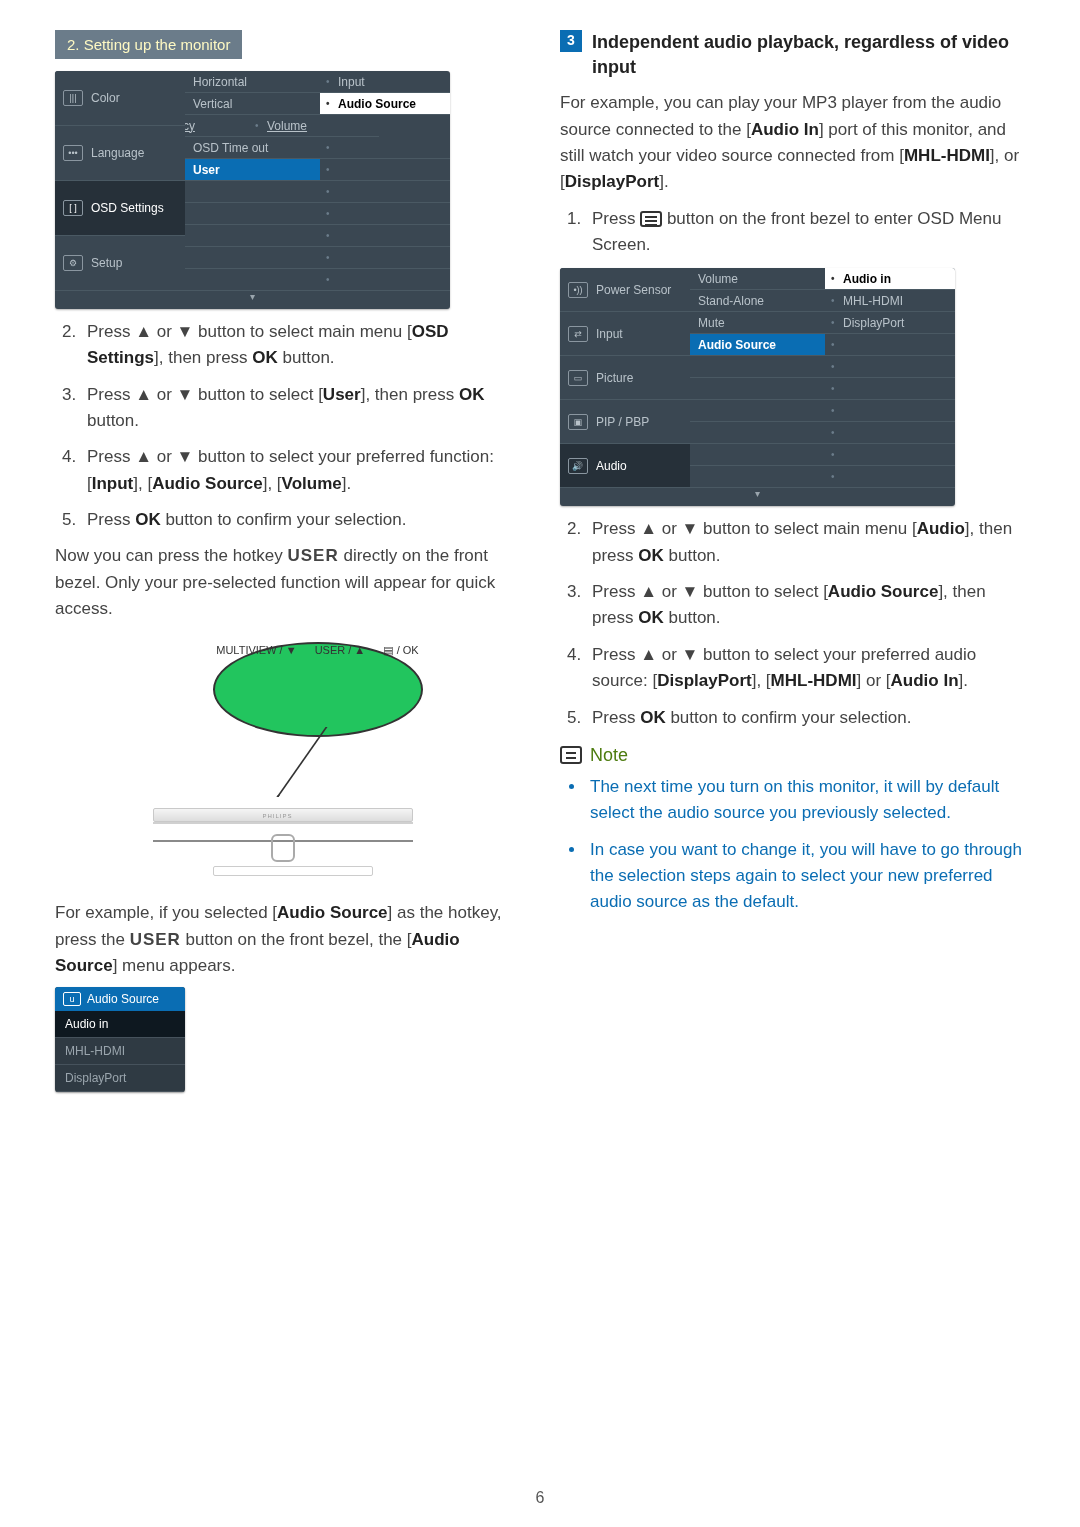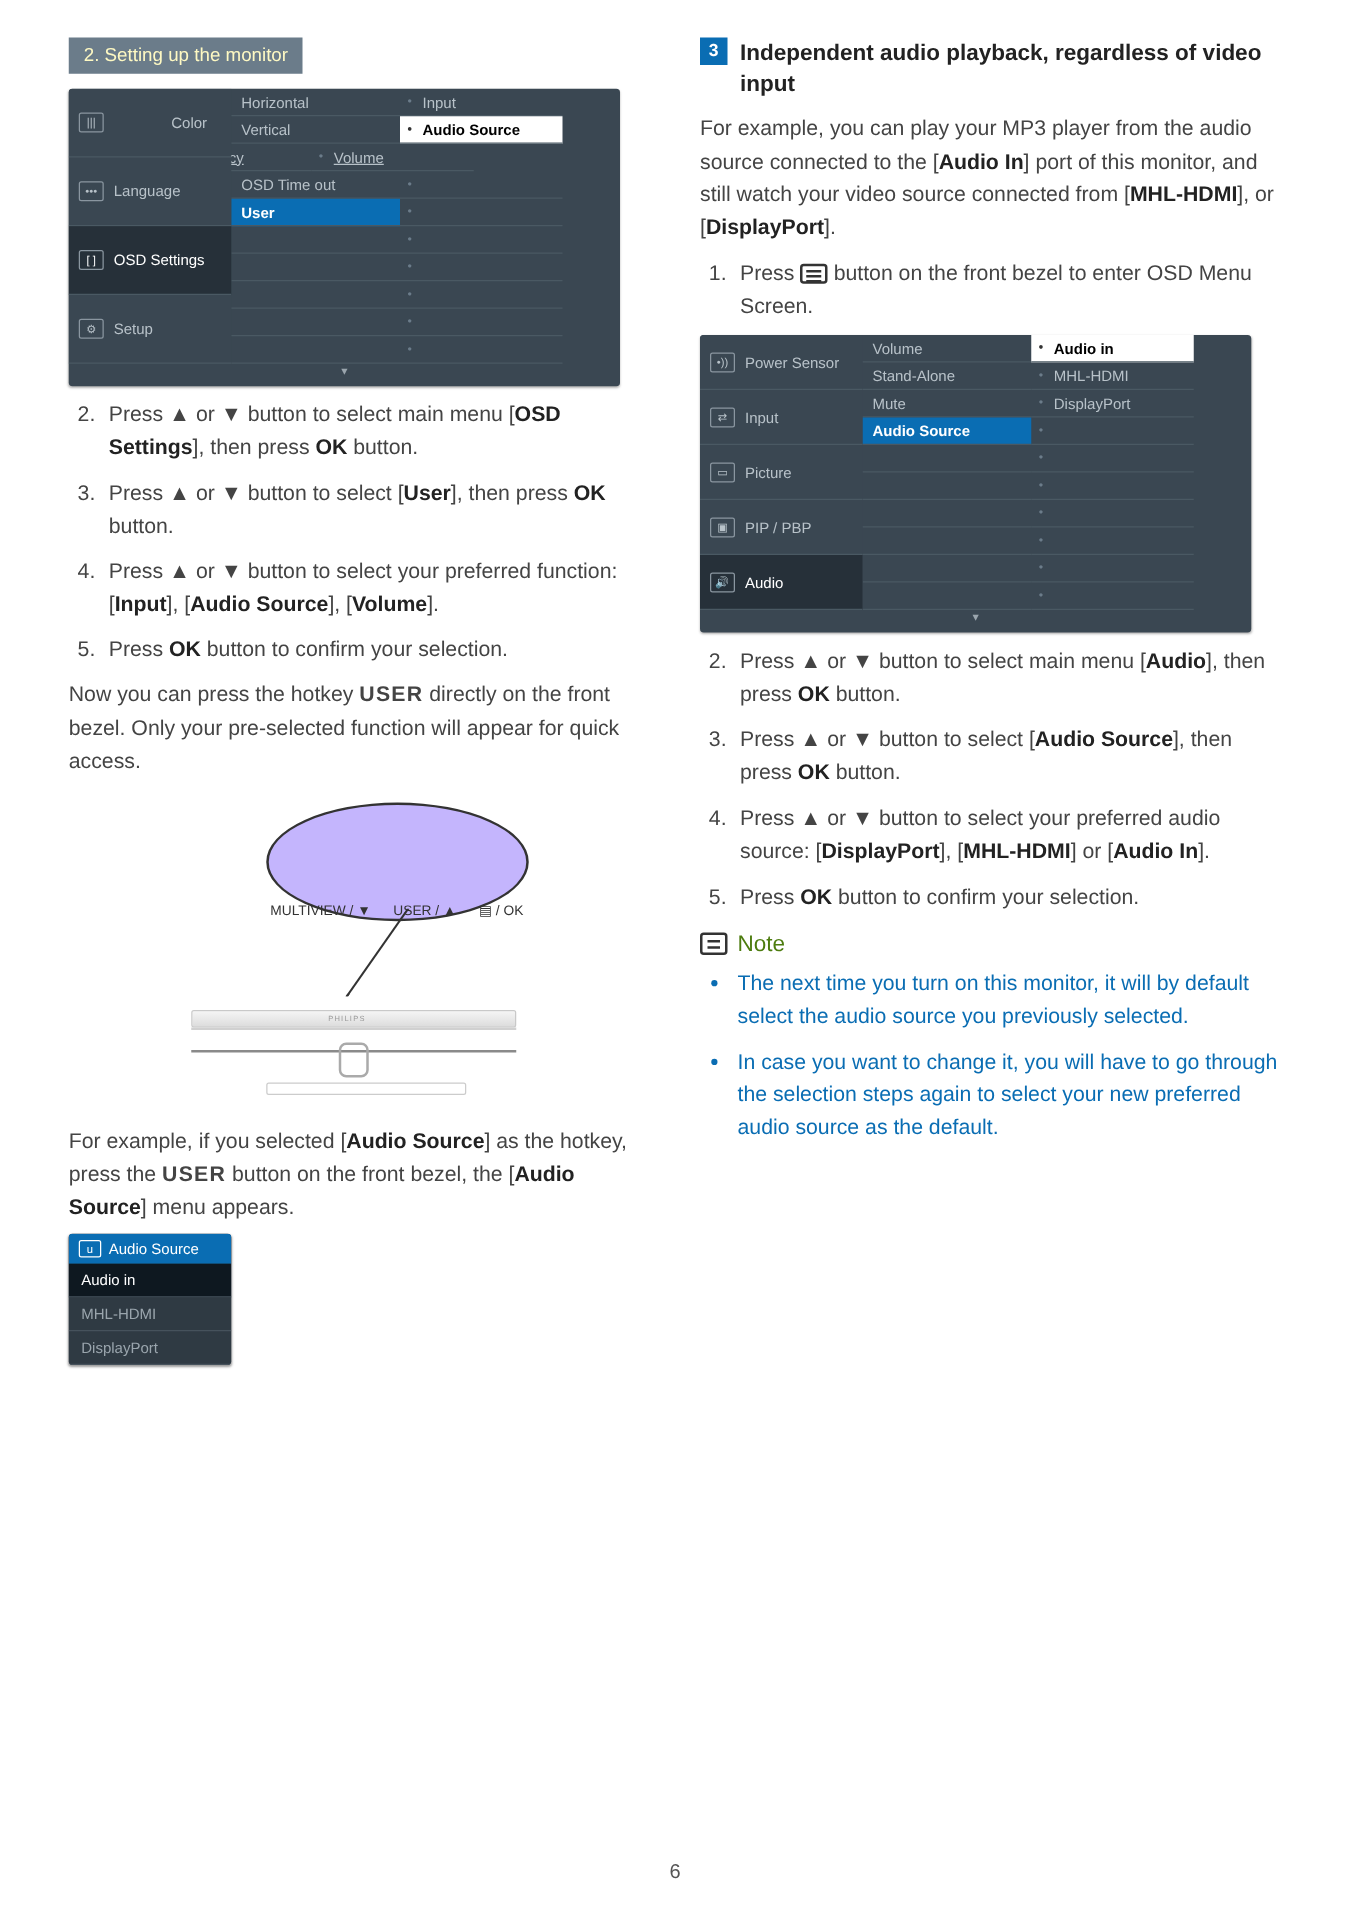--- a/index.html
+++ b/index.html
@@ -2,21 +2,21 @@
 <html><head>
 <meta charset="utf-8">
 <style>
   * { margin: 0; padding: 0; box-sizing: border-box; }
   body { width: 1080px; height: 1527px; background: #fff; font-family: Arial, Helvetica, sans-serif; color: #333; position: relative; }
   .page { display: flex; gap: 40px; padding: 30px 55px 0 55px; }
   .col { width: 470px; }
   .section-tab { background: #6b7c8a; color: #fef9c3; font-size: 15px; padding: 6px 12px; display: inline-block; margin-bottom: 12px; }
 
   
-  .osd { background: #3a4752; border-radius: 3px; width: 441px; font-size: 12px; color: #b8c2c9; overflow: hidden; box-shadow: 0 1px 2px rgba(0,0,0,.3); }
+  .osd { background: #3a4752; border-radius: 3px; width: 395px; font-size: 12px; color: #b8c2c9; overflow: hidden; box-shadow: 0 1px 2px rgba(0,0,0,.3); }
   .osd-row { display: flex; height: 22px; align-items: center; }
   .osd-mid { width: 135px; padding-left: 8px; font-size: 12px; border-bottom: 1px solid #4a5963; height: 100%; display:flex; align-items:center; }
   .osd-right { width: 130px; padding-left: 18px; font-size: 12px; border-bottom: 1px solid #4a5963; height:100%; display:flex; align-items:center; position:relative; }
   .osd-right::before { content:"•"; position:absolute; left:6px; color:#6b7c8a; font-size:10px; }
   .osd-icon { width: 20px; height: 16px; border: 1px solid #8a96a0; border-radius: 2px; display:flex; align-items:center; justify-content:center; font-size:9px; }
   .osd .hl-mid { background: #0a6db3; color:#fff; font-weight:bold; }
   .osd .hl-right { background: #fff; color:#000; font-weight:bold; }
   .osd .hl-right::before { color:#333; }
   .osd-footer { height:18px; text-align:center; color:#9aa5ad; font-size:10px; }
 
@@ -28,21 +28,21 @@
   .mini-osd .item.active { background:#0e1820; color:#fff; }
 
   
   ol.steps { list-style: decimal; margin: 10px 0 10px 26px; font-size: 17px; line-height: 1.55; color:#444; }
   ol.steps li { margin-bottom: 10px; padding-left: 6px; }
   .bold { font-weight: bold; color:#222; }
   p.body { font-size: 17px; line-height: 1.55; color:#444; margin: 8px 0; }
 
   
   .diagram { width: 270px; height: 250px; margin: 10px auto 18px auto; position: relative; display:block; }
-  .speech { position:absolute; top:10px; right:0; width:210px; height:95px; background:#c4b5fd; border:2px solid #333; border-radius:50%; display:flex; align-items:flex-end; justify-content:center; gap:18px; font-size:11px; font-family:'Arial Narrow',Arial,sans-serif; }
+  .speech { position:absolute; top:10px; right:0; width:210px; height:95px; background:#22c55e; border:2px solid #333; border-radius:50%; display:flex; align-items:flex-start; justify-content:center; gap:18px; font-size:11px; font-family:'Arial Narrow',Arial,sans-serif; }
   .speech-tail { position:absolute; top:95px; right:120px; width:0; height:0; border-left:2px solid #333; border-bottom:2px solid #333; transform: skewX(-35deg); height:70px; }
   .monitor-edge { position:absolute; bottom:40px; left:0; width:260px; height:2px; background:#8a8a8a; box-shadow: 0 -18px 0 #d0d0d0; }
   .monitor-edge2 { position:absolute; bottom:60px; left:0; width:260px; height:14px; border:1px solid #c9c9c9; border-radius:2px; background: linear-gradient(#f5f5f5,#ddd); }
   .phillips-logo { position:absolute; bottom:63px; left:110px; font-size:6px; color:#999; letter-spacing:1px; }
   .pwr { position:absolute; bottom:20px; left:118px; width:24px; height:28px; border:2px solid #aaa; border-radius:6px; }
   .ports { position:absolute; bottom:6px; left:60px; width:160px; height:10px; border:1px solid #ccc; border-radius:2px; }
 
   
   .num-box { display:inline-flex; width:22px; height:22px; background:#0a6db3; color:#fff; align-items:center; justify-content:center; font-weight:bold; font-size:14px; margin-right:10px; }
   .h3 { font-size:18px; font-weight:bold; color:#222; line-height:1.4; display:flex; align-items:flex-start; margin-bottom:10px; }
@@ -109,21 +109,21 @@
           <div class="osd-mid"></div>
           <div class="osd-right" style="color: transparent;"></div>
         </div>
         <div class="osd-row" style="padding-left: 130px;">
           <div class="osd-mid"></div>
           <div class="osd-right" style="color: transparent;"></div>
         </div>
         <div style="position: absolute; left: 0px; top: 0px; width: 130px; bottom: 18px; background: rgb(58, 71, 82);">
           <div style="display: flex; align-items: center; gap: 8px; padding: 0px 8px; border-bottom: 1px solid rgb(74, 89, 99); height: 55px;">
             <span class="osd-icon">|||</span>
-            <span style="font-size: 12px; margin-left: 46px;">Color</span>
+            <span style="font-size: 12px;">Color</span>
           </div>
           <div style="display: flex; align-items: center; gap: 8px; padding: 0px 8px; border-bottom: 1px solid rgb(74, 89, 99); height: 55px;">
             <span class="osd-icon">•••</span>
             <span style="font-size: 12px;">Language</span>
           </div>
           <div style="display: flex; align-items: center; gap: 8px; padding: 0px 8px; border-bottom: 1px solid rgb(74, 89, 99); height: 55px; background: rgb(38, 48, 57); color: rgb(255, 255, 255);">
             <span class="osd-icon">[ ]</span>
             <span style="font-size: 12px;">OSD Settings</span>
           </div>
           <div style="display: flex; align-items: center; gap: 8px; padding: 0px 8px; border-bottom: 1px solid rgb(74, 89, 99); height: 55px;">

